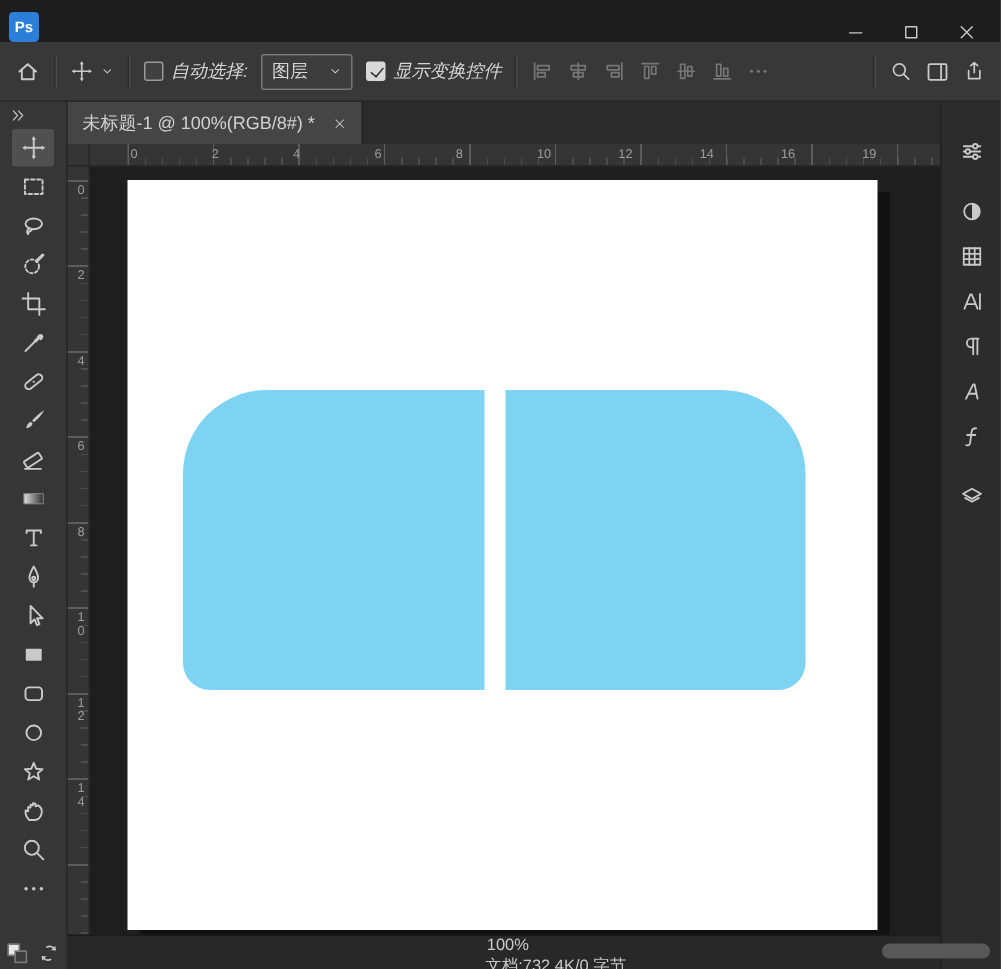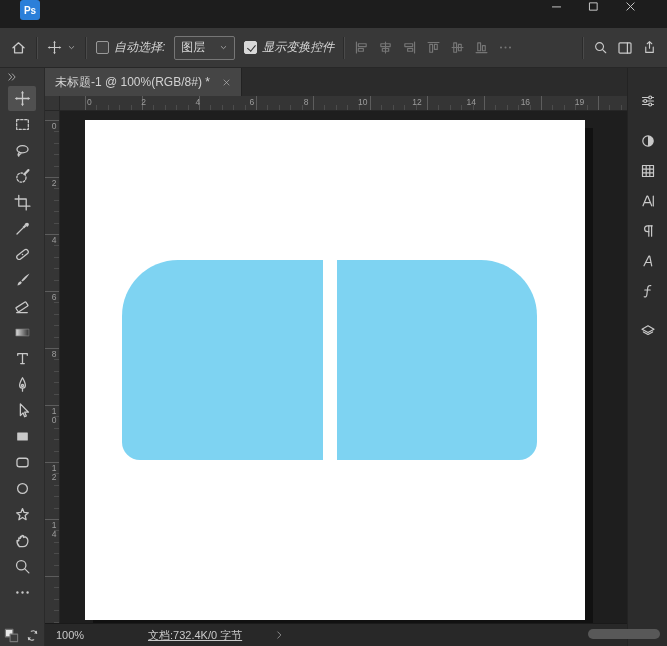--- a/index.html
+++ b/index.html
@@ -9,21 +9,21 @@
     color:#d6d6d6;background:#1d1d1d;user-select:none;
   }
   .btn{background:none;border:none;padding:0;margin:0;font:inherit;color:inherit;
        display:flex;align-items:center;justify-content:center;cursor:default;}
   svg.ic{stroke:#c9c9c9;fill:none;stroke-width:1.2;stroke-linecap:round;stroke-linejoin:round;display:block;}
   svg.ic .f{fill:#c9c9c9;stroke:none;}
   svg.ic.muted{stroke:#767676;}
   svg.ic.muted .f{fill:#767676;}
 
   
-  .menubar{height:28px;background:#1d1d1d;display:flex;align-items:flex-start;padding:0 20px;gap:8px;}
+  .menubar{height:28px;background:#1d1d1d;display:flex;align-items:flex-end;padding:0 6px;gap:8px;}
   .ps-logo{width:20px;height:20px;border-radius:3px;background:#2b7fd9;color:#fff;
            font-size:10px;font-weight:bold;display:flex;align-items:center;justify-content:center;margin-right:8px;}
   .menus{display:flex;height:100%;}
   .menu-item{padding:0 9px;font-size:12px;color:#e2e2e2;height:28px;}
   .win-controls{margin-left:auto;display:flex;gap:24px;padding-right:10px;}
   .win-controls .btn svg{width:13px;height:13px;}
 
   
   .optionsbar{height:40px;background:#383838;border-bottom:1px solid #272727;
               display:flex;align-items:center;padding:0 10px;gap:9px;font-size:12px;box-sizing:border-box;}
@@ -92,21 +92,21 @@
 
   
   .right-dock{width:40px;background:#2c2c2c;border-left:1px solid #232323;display:flex;flex-direction:column;
               align-items:center;padding-top:20px;gap:4px;box-sizing:border-box;}
   .dock-btn{width:27px;height:26px;border-radius:3px;}
   .dock-btn svg{width:16px;height:16px;}
   .dock-btn.gap{margin-top:10px;}
 
   
   .statusbar{height:23px;background:#282828;border-top:1px solid #1a1a1a;display:flex;align-items:center;
-             font-size:11px;color:#c9c9c9;padding-left:11px;box-sizing:border-box;}
+             font-size:11px;color:#c9c9c9;padding-left:11px;box-sizing:border-box;flex-direction:column;}
   .status-zoom{min-width:34px;}
   .status-doc{margin-left:58px;text-decoration:underline;}
   .status-chev{margin-left:32px;}
   .status-chev svg{width:10px;height:10px;stroke:#a8a8a8;}
 
   .hscroll-thumb{position:absolute;left:588px;top:629px;width:72px;height:10px;border-radius:5px;
                  background:#585858;z-index:5;}
 </style>
 </head>
 <body>

